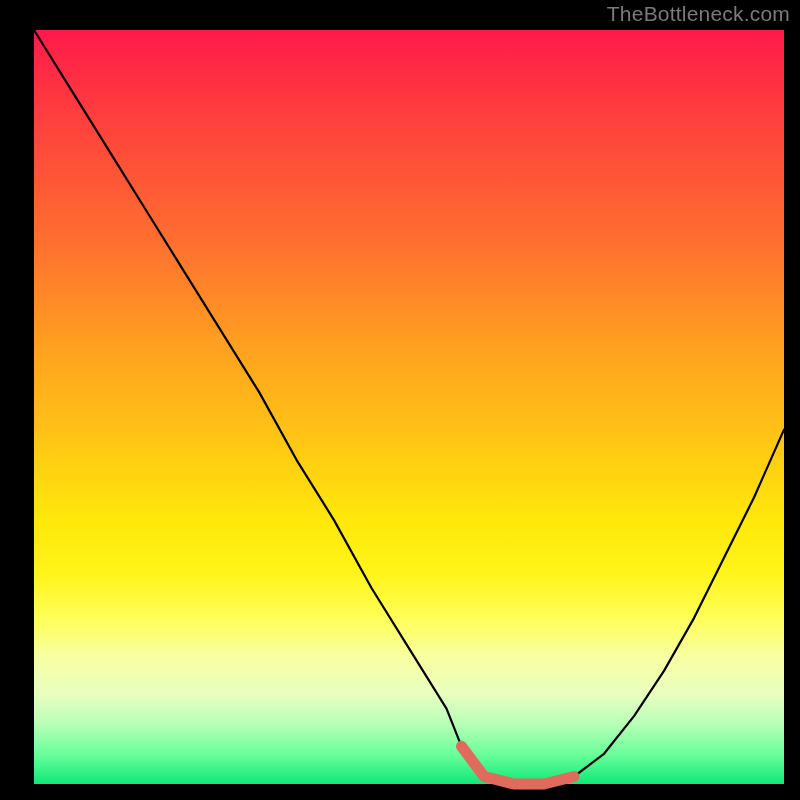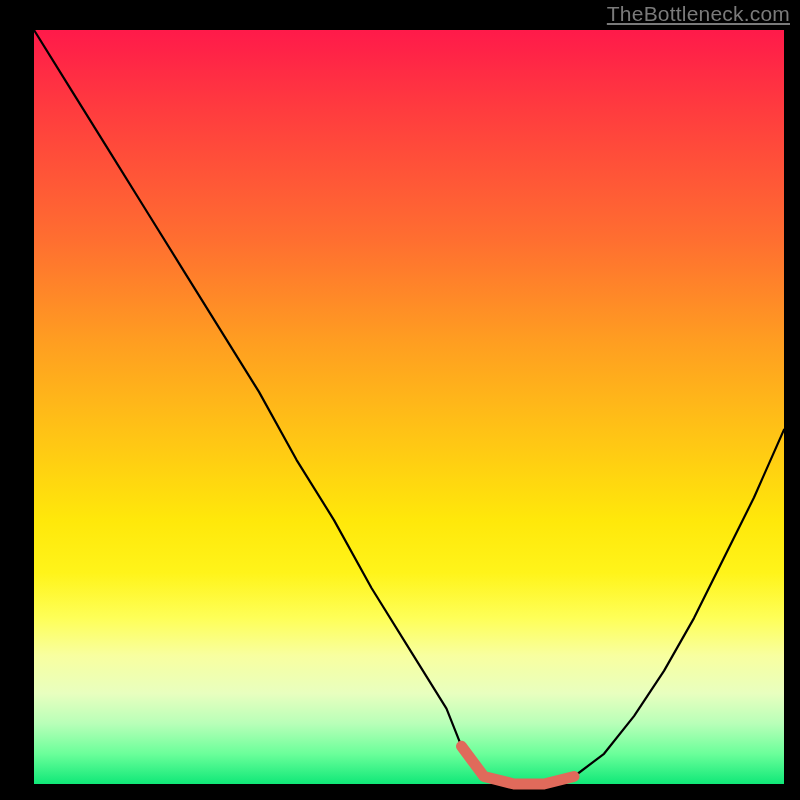--- a/index.html
+++ b/index.html
@@ -22,21 +22,20 @@
   .watermark {
     position: absolute;
     top: 2px;
     right: 10px;
     color: #7a7a7a;
     font-size: 21px;
     font-weight: 500;
     letter-spacing: 0.2px;
     z-index: 20;
     user-select: none;
-    text-decoration: underline;
   }
   .plot {
     position: absolute;
     left: 34px;
     top: 30px;
     width: 750px;
     height: 754px;
   }
   .bg-gradient {
     position: absolute;

